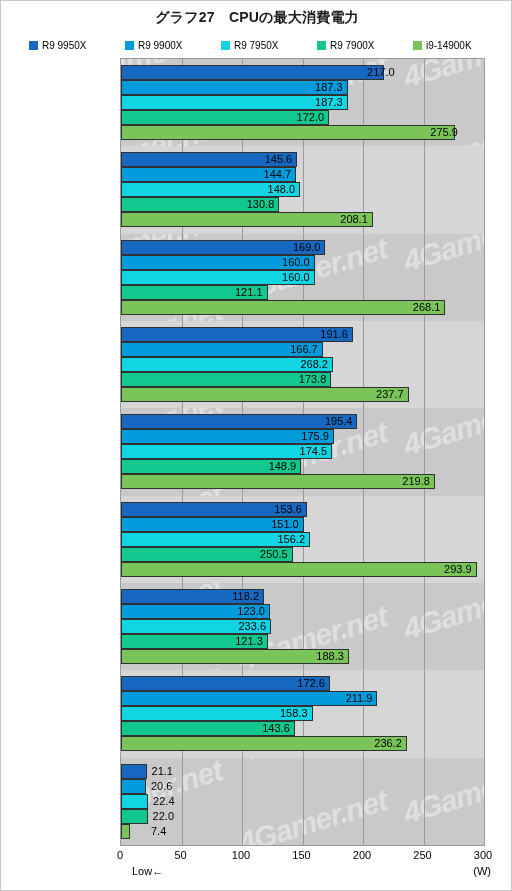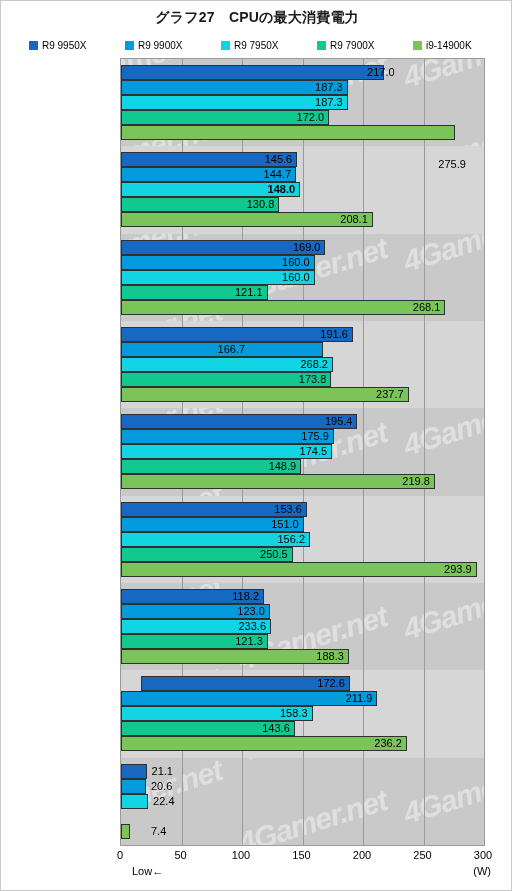--- a/index.html
+++ b/index.html
@@ -260,36 +260,36 @@
         <div class="bar-row" style="top: 36.1667px; width: 100%;">
           <div class="bar" style="width: 226.633px; background: rgb(17, 213, 227);"></div>
           <div class="bar-value inside" style="left: 0px; width: 221.633px;">187.3</div>
         </div>
         <div class="bar-row" style="top: 51.1667px; width: 100%;">
           <div class="bar" style="width: 208.12px; background: rgb(19, 200, 142);"></div>
           <div class="bar-value inside" style="left: 0px; width: 203.12px;">172.0</div>
         </div>
         <div class="bar-row" style="top: 66.1667px; width: 100%;">
           <div class="bar" style="width: 333.839px; background: rgb(122, 196, 90);"></div>
-          <div class="bar-value inside" style="left: 16px; width: 328.839px; margin-top: 32px;">275.9</div>
+          <div class="bar-value inside" style="left: 8px; width: 328.839px;">275.9</div>
         </div>
       </div>
       <div class="cat-label" style="top: 37.1667px;"></div>
       <div class="group" style="top: 87.3333px; height: 87.3333px;">
         <div class="bar-row" style="top: 6.16667px; width: 100%;">
           <div class="bar" style="width: 176.176px; background: rgb(22, 104, 193);"></div>
           <div class="bar-value inside" style="left: 0px; width: 171.176px;">145.6</div>
         </div>
         <div class="bar-row" style="top: 21.1667px; width: 100%;">
           <div class="bar" style="width: 175.087px; background: rgb(3, 155, 219);"></div>
           <div class="bar-value inside" style="left: 0px; width: 170.087px;">144.7</div>
         </div>
         <div class="bar-row" style="top: 36.1667px; width: 100%;">
           <div class="bar" style="width: 179.08px; background: rgb(17, 213, 227);"></div>
-          <div class="bar-value inside" style="left: 0px; width: 174.08px; font-weight: bold;">148.0</div>
+          <div class="bar-value inside" style="left: 0px; width: 174.08px;">148.0</div>
         </div>
         <div class="bar-row" style="top: 51.1667px; width: 100%;">
           <div class="bar" style="width: 158.268px; background: rgb(19, 200, 142);"></div>
           <div class="bar-value inside" style="left: 0px; width: 153.268px;">130.8</div>
         </div>
         <div class="bar-row" style="top: 66.1667px; width: 100%;">
           <div class="bar" style="width: 251.801px; background: rgb(122, 196, 90);"></div>
           <div class="bar-value inside" style="left: 0px; width: 246.801px;">208.1</div>
         </div>
       </div>
@@ -317,21 +317,21 @@
         </div>
       </div>
       <div class="cat-label" style="top: 205.333px;"></div>
       <div class="group" style="top: 262px; height: 87.3333px;">
         <div class="bar-row" style="top: 6.16667px; width: 100%;">
           <div class="bar" style="width: 231.836px; background: rgb(22, 104, 193);"></div>
           <div class="bar-value inside" style="left: 0px; width: 226.836px;">191.6</div>
         </div>
         <div class="bar-row" style="top: 21.1667px; width: 100%;">
           <div class="bar" style="width: 201.707px; background: rgb(3, 155, 219);"></div>
-          <div class="bar-value inside" style="left: 12px; width: 196.707px; text-align: center;">166.7</div>
+          <div class="bar-value inside" style="left: 0px; width: 196.707px;">166.7</div>
         </div>
         <div class="bar-row" style="top: 36.1667px; width: 100%;">
           <div class="bar" style="width: 211.992px; background: rgb(17, 213, 227);"></div>
           <div class="bar-value inside" style="left: 0px; width: 206.992px;">268.2</div>
         </div>
         <div class="bar-row" style="top: 51.1667px; width: 100%;">
           <div class="bar" style="width: 210.298px; background: rgb(19, 200, 142);"></div>
           <div class="bar-value inside" style="left: 0px; width: 205.298px;">173.8</div>
         </div>
         <div class="bar-row" style="top: 66.1667px; width: 100%;">
@@ -403,21 +403,21 @@
           <div class="bar" style="width: 146.773px; background: rgb(19, 200, 142);"></div>
           <div class="bar-value inside" style="left: 0px; width: 141.773px;">121.3</div>
         </div>
         <div class="bar-row" style="top: 66.1667px; width: 100%;">
           <div class="bar" style="width: 227.843px; background: rgb(122, 196, 90);"></div>
           <div class="bar-value inside" style="left: 0px; width: 222.843px;">188.3</div>
         </div>
       </div>
       <div class="cat-label" style="top: 561.167px;"></div>
       <div class="group" style="top: 611.333px; height: 87.3333px;">
-        <div class="bar-row" style="top: 6.16667px; width: 100%; margin-left: 20px;">
+        <div class="bar-row" style="top: 6.16667px; width: 100%;">
           <div class="bar" style="width: 208.846px; background: rgb(22, 104, 193);"></div>
           <div class="bar-value inside" style="left: 0px; width: 203.846px;">172.6</div>
         </div>
         <div class="bar-row" style="top: 21.1667px; width: 100%;">
           <div class="bar" style="width: 256.399px; background: rgb(3, 155, 219);"></div>
           <div class="bar-value inside" style="left: 0px; width: 251.399px;">211.9</div>
         </div>
         <div class="bar-row" style="top: 36.1667px; width: 100%;">
           <div class="bar" style="width: 191.543px; background: rgb(17, 213, 227);"></div>
           <div class="bar-value inside" style="left: 0px; width: 186.543px;">158.3</div>
@@ -437,20 +437,24 @@
           <div class="bar" style="width: 25.531px; background: rgb(22, 104, 193);"></div>
           <div class="bar-value" style="left: 30.531px;">21.1</div>
         </div>
         <div class="bar-row" style="top: 21.1667px; width: 100%;">
           <div class="bar" style="width: 24.926px; background: rgb(3, 155, 219);"></div>
           <div class="bar-value" style="left: 29.926px;">20.6</div>
         </div>
         <div class="bar-row" style="top: 36.1667px; width: 100%;">
           <div class="bar" style="width: 27.104px; background: rgb(17, 213, 227);"></div>
           <div class="bar-value" style="left: 32.104px;">22.4</div>
+        </div>
+        <div class="bar-row" style="top: 51.1667px; width: 100%;">
+          <div class="bar" style="width: 26.62px; background: rgb(19, 200, 142);"></div>
+          <div class="bar-value" style="left: 31.62px;">22.0</div>
         </div>
         <div class="bar-row" style="top: 66.1667px; width: 100%;">
           <div class="bar" style="width: 8.954px; background: rgb(122, 196, 90);"></div>
           <div class="bar-value" style="left: 30px;">7.4</div>
         </div>
       </div>
       <div class="cat-label" style="top: 735.833px;"></div>
     </div>
 
   <div id="axis">

